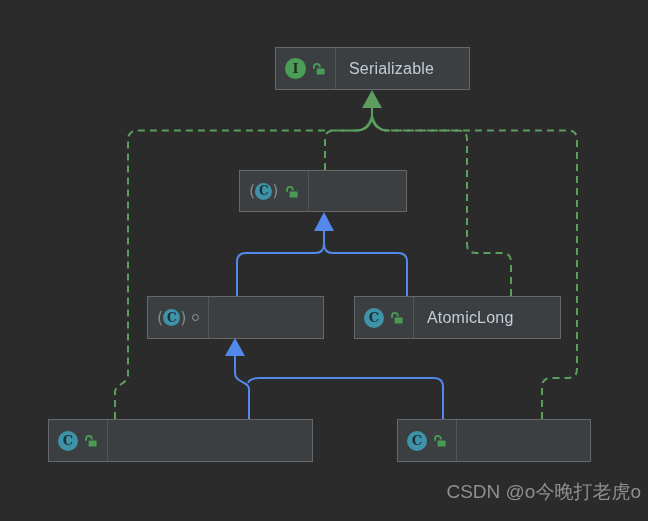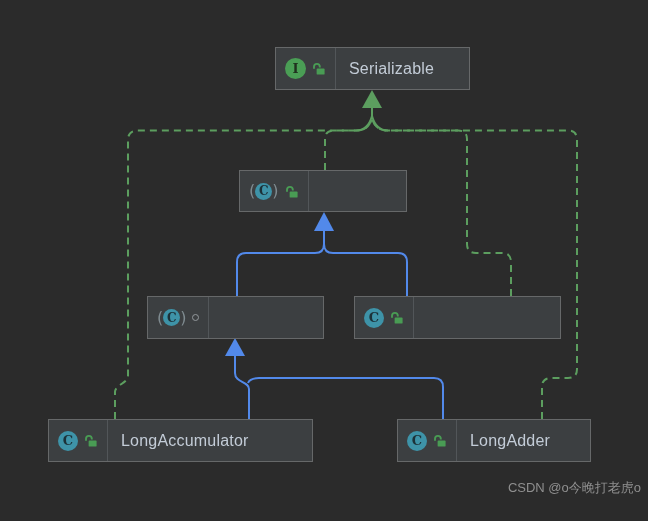--- a/index.html
+++ b/index.html
@@ -30,21 +30,21 @@
   .pkg-dot{width:7px;height:7px;border:1.5px solid #93989c;border-radius:50%;display:inline-block}
   .lock{display:inline-block}
   .lock-shackle{stroke:var(--lock-icon);fill:none;stroke-width:2}
   .lock-body{fill:var(--lock-icon)}
   .n-serializable{left:275px;top:47px;width:195px;height:43px}
   .n-number{left:239px;top:170px;width:168px;height:42px}
   .n-striped64{left:147px;top:296px;width:177px;height:43px}
   .n-atomiclong{left:354px;top:296px;width:207px;height:43px}
   .n-longaccumulator{left:48px;top:419px;width:265px;height:43px}
   .n-longadder{left:397px;top:419px;width:194px;height:43px}
-  .watermark{position:absolute;right:7px;bottom:24px;z-index:3;font-size:13px;color:var(--watermark-text)}
+  .watermark{position:absolute;right:7px;bottom:16px;z-index:3;font-size:19px;color:var(--watermark-text)}
 </style>
 </head>
 <body>
 
 <div class="stage">
 
   <svg class="edges" width="648" height="521" viewBox="0 0 648 521">
 
     <path class="gdash" d="M115 419 V392 C115 385 128 383 128 376 V140 Q128 130.5 138 130.5 H356 Q368 130.5 371.5 120"></path>
     <path class="gdash" d="M325 170 V139 Q325 130.5 334 130.5 H356 Q368 130.5 371.5 120"></path>
@@ -106,42 +106,41 @@
   <div class="node n-atomiclong">
     <div class="icons">
       <span class="circle-icon cls">
           <span>C</span>
         </span>
       <svg class="lock" width="15" height="15" viewBox="0 0 16 16">
         <path class="lock-shackle" d="M3.2 8.2 V6.2 a3.1 3.1 0 0 1 6.2 0 V7"></path>
         <rect class="lock-body" x="6" y="8" width="8.5" height="6.5" rx="1"></rect>
       </svg>
     </div>
+    <div class="label">AtomicLong</div>
   </div>
 
   <div class="node n-longaccumulator">
     <div class="icons">
       <span class="circle-icon cls">
           <span>C</span>
         </span>
       <svg class="lock" width="15" height="15" viewBox="0 0 16 16">
         <path class="lock-shackle" d="M3.2 8.2 V6.2 a3.1 3.1 0 0 1 6.2 0 V7"></path>
         <rect class="lock-body" x="6" y="8" width="8.5" height="6.5" rx="1"></rect>
       </svg>
     </div>
-    <div class="label">LongAccumulator</div>
   </div>
 
   <div class="node n-longadder">
     <div class="icons">
       <span class="circle-icon cls">
           <span>C</span>
         </span>
       <svg class="lock" width="15" height="15" viewBox="0 0 16 16">
         <path class="lock-shackle" d="M3.2 8.2 V6.2 a3.1 3.1 0 0 1 6.2 0 V7"></path>
         <rect class="lock-body" x="6" y="8" width="8.5" height="6.5" rx="1"></rect>
       </svg>
     </div>
-    <div class="label">LongAdder</div>
   </div>
 
   <div class="watermark">CSDN @o今晚打老虎o</div>
 </div>
 
 </body></html>

